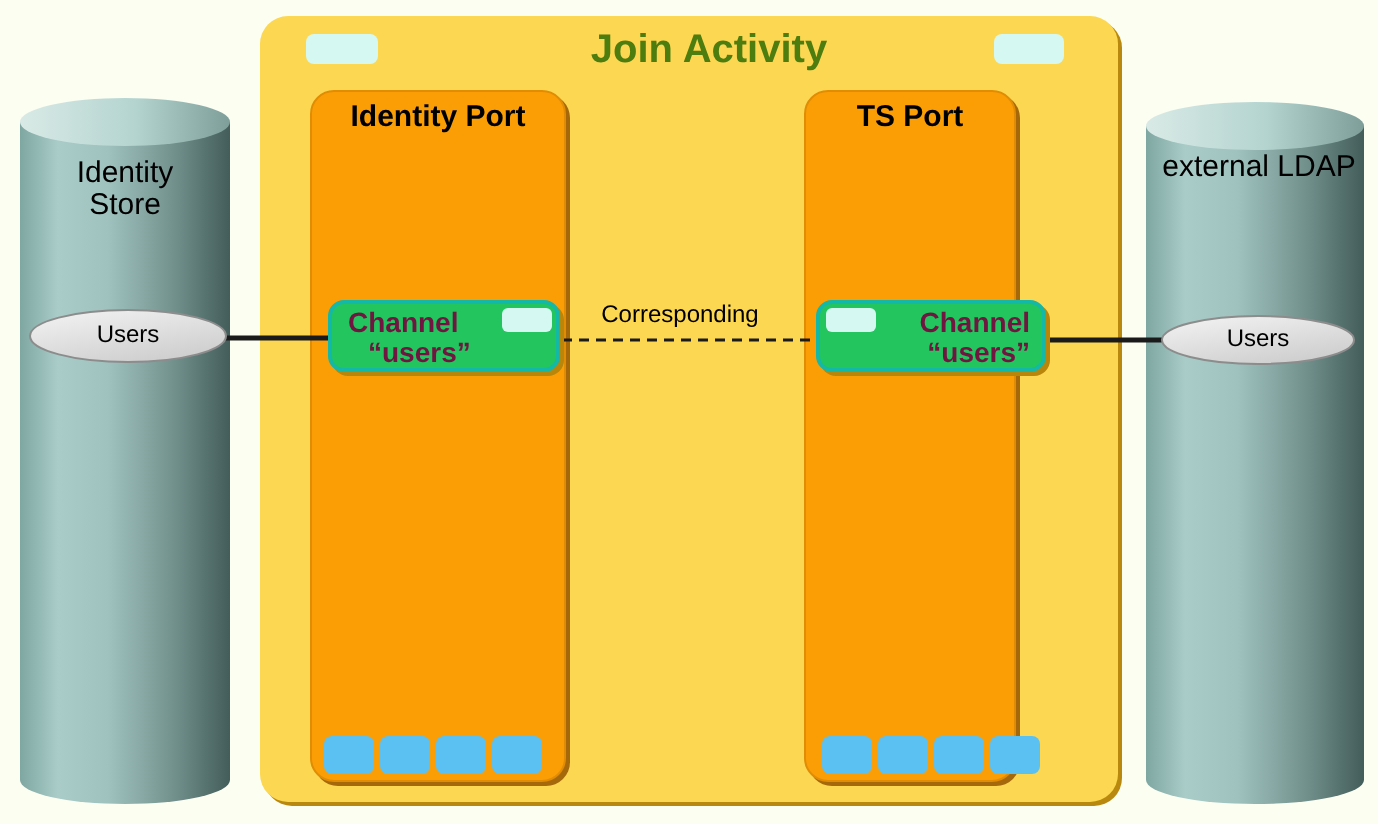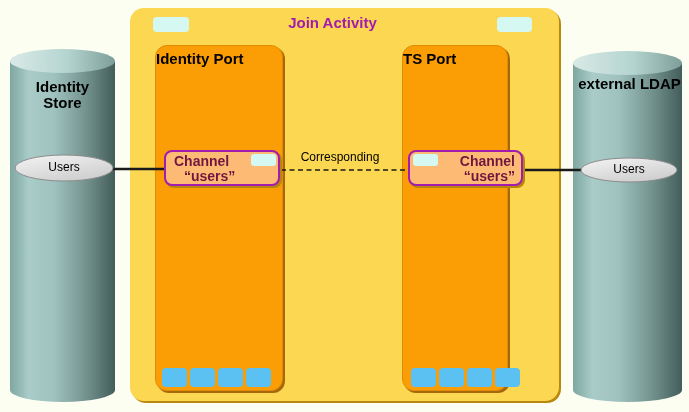--- a/index.html
+++ b/index.html
@@ -12,50 +12,50 @@
   .abs{position:absolute;}
 
   
   .activity-box{
     left:130px;top:8px;width:429px;height:393px;
     background:#FCD751;border-radius:14px;
     box-shadow:2px 2px 0 #B9880E;
     z-index:1;
   }
   .activity-title{
-    left:118px;top:14px;width:429px;text-align:center;
-    font-size:15px;font-weight:bold;color:#a21caf;z-index:12;
+    left:140px;top:14px;width:429px;text-align:center;
+    font-size:20px;font-weight:bold;color:#4d7c0f;z-index:12;
   }
   .cyan-badge{
     background:#D6F8F2;border-radius:4px;z-index:3;
   }
   .badge-tl{left:153px;top:17px;width:36px;height:15px;}
   .badge-tr{left:497px;top:17px;width:35px;height:15px;}
 
   
   .port{
     background:#FB9E06;border:1px solid #E08C04;border-radius:12px;
     box-shadow:2px 2px 0 #A5680A;box-sizing:border-box;z-index:2;
   }
   .port-left{left:155px;top:45px;width:128px;height:346px;}
   .port-right{left:402px;top:45px;width:106px;height:346px;}
   .port-title{
-    position:absolute;left:0;top:4px;width:100%;
+    position:absolute;left:0;top:4px;width:100%;text-align:center;
     font-size:15px;font-weight:bold;color:#000;
   }
   .slot{
     position:absolute;width:25px;height:19px;top:322px;
     background:#5BC1F2;border-radius:4px;
   }
   .slot-a{left:6px;}  .slot-b{left:34px;} .slot-c{left:62px;} .slot-d{left:90px;}
   .slot-e{left:8px;}  .slot-f{left:36px;} .slot-g{left:64px;} .slot-h{left:92px;}
 
   
   .channel{
-    background:#fdba74;border:2px solid #a21caf;border-radius:8px;
+    background:#22c55e;border:2px solid #14b8a6;border-radius:8px;
     box-shadow:2px 2px 0 #B8860B;box-sizing:border-box;
     height:36px;z-index:10;
   }
   .channel-left{left:164px;top:150px;width:116px;}
   .channel-right{left:408px;top:150px;width:115px;}
   .channel-text{
     position:absolute;font-size:14px;font-weight:bold;color:#701641;
     line-height:14px;white-space:nowrap;
   }
   .ch-l1{left:8px;top:2px;}
@@ -73,21 +73,21 @@
   .corresponding{
     left:280px;top:150px;width:120px;text-align:center;
     font-size:12px;color:#000;z-index:12;
   }
 
   
   #overlay{left:0;top:0;z-index:5;pointer-events:none;}
 
   
   .store-label{
-    font-size:15px;font-weight:bold;color:#000;text-align:center;
+    font-size:15px;font-weight:normal;color:#000;text-align:center;
     line-height:16px;z-index:12;white-space:pre-line;
   }
   .label-identity-store{left:10px;top:79px;width:105px;}
   .label-external-ldap{left:565px;top:76px;width:129px;white-space:nowrap;}
   .users-label{
     font-size:12px;color:#000;text-align:center;z-index:12;
   }
   .users-left{left:15px;top:160px;width:98px;}
   .users-right{left:580px;top:162px;width:98px;}
 </style>

